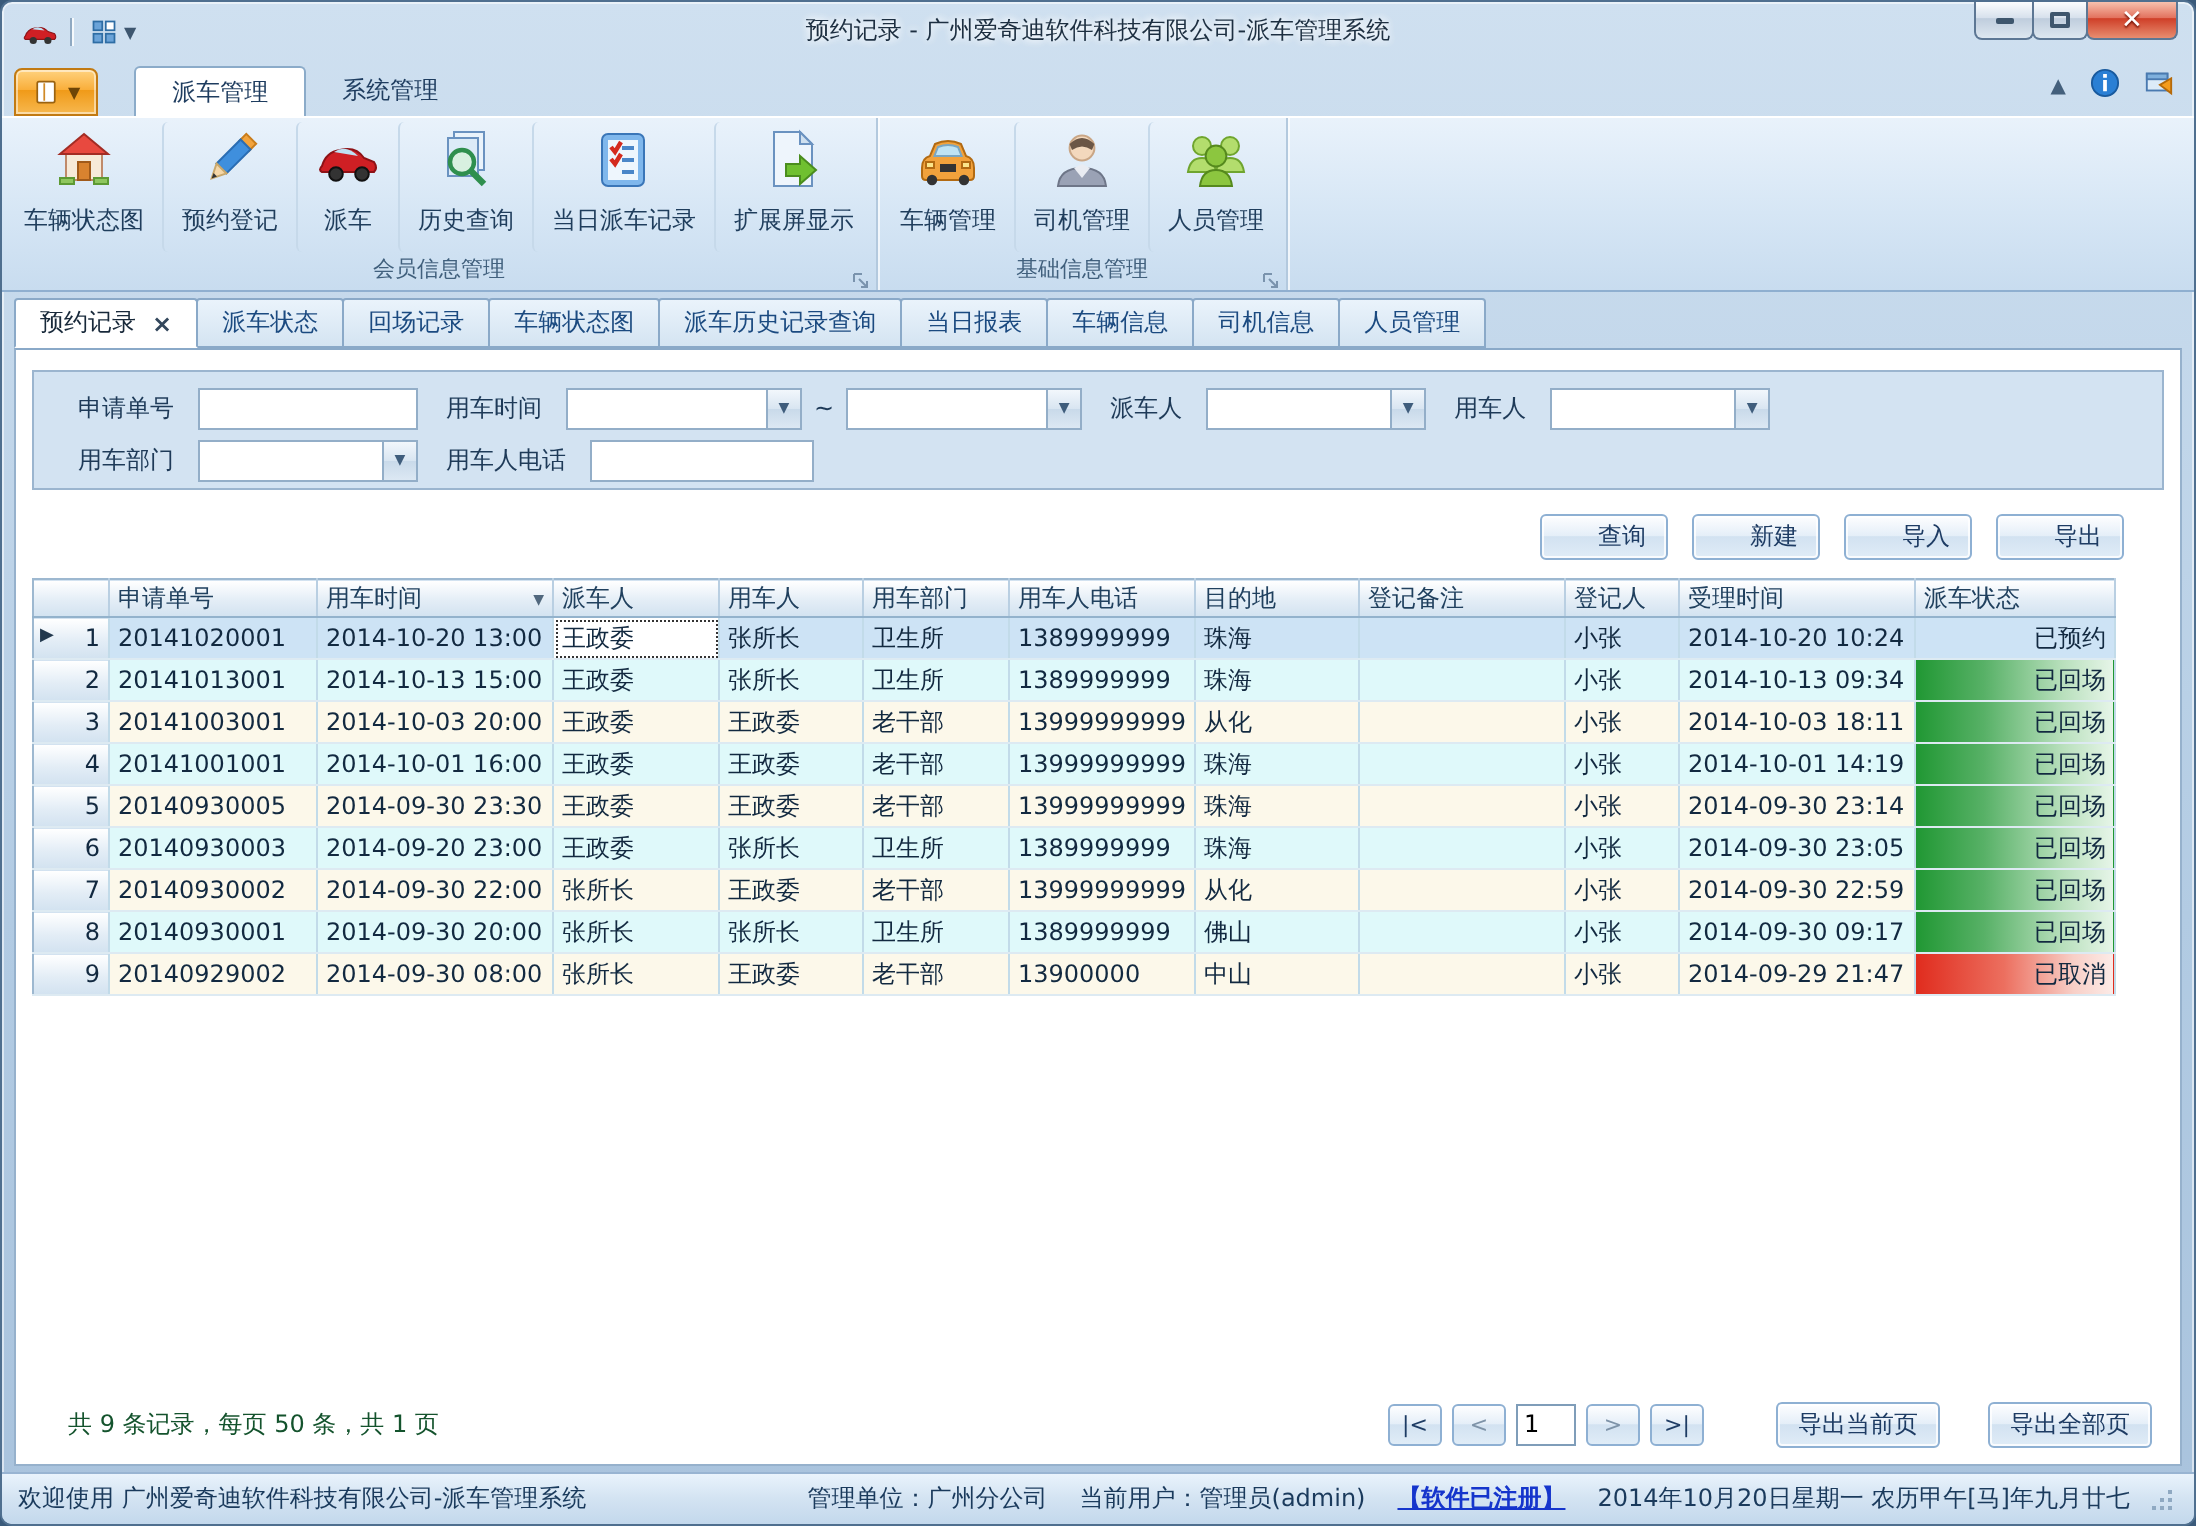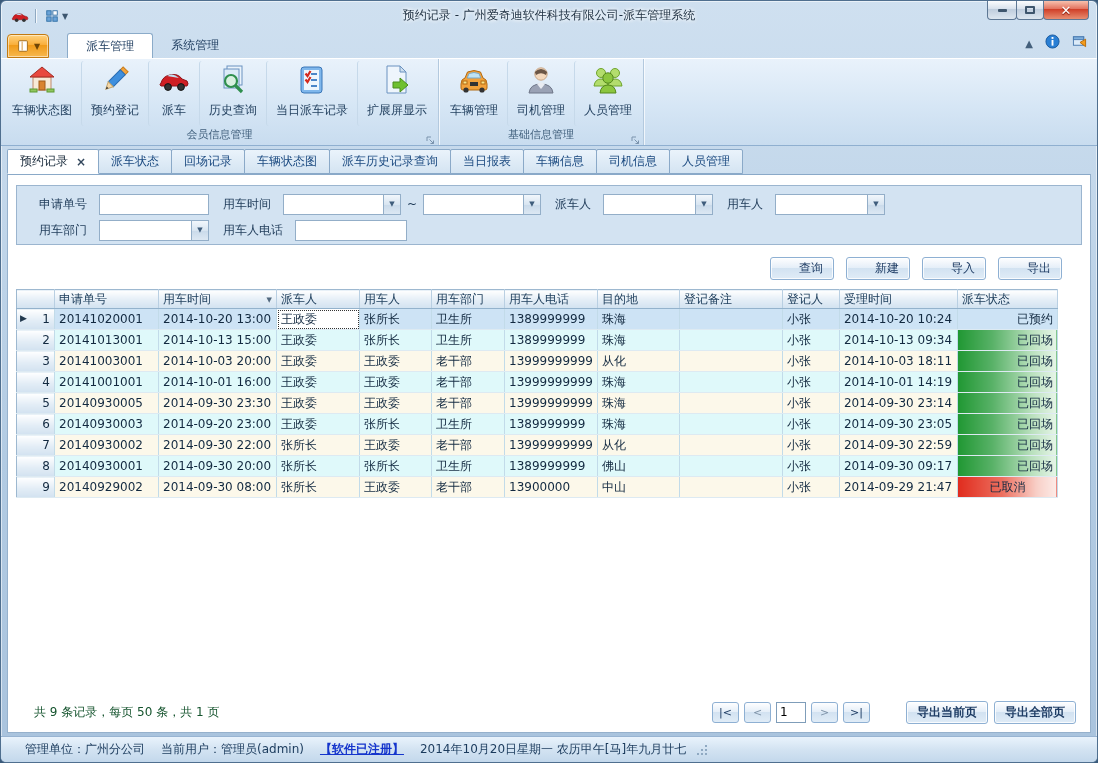--- a/index.html
+++ b/index.html
@@ -77,33 +77,33 @@
   table.grid th{ height:19px; font-weight:normal; text-align:left; padding:0 4px; color:#20405e;
     background:linear-gradient(#ffffff,#e3edf6 55%,#d2e2f0); border-right:1px solid #b9cfe2; border-bottom:1px solid #93b2cc; white-space:nowrap; overflow:hidden; position:relative; }
   table.grid td{ height:21px; padding:0 4px; color:#122940; border-right:1px solid #c2dbe9; border-bottom:1px solid #ddeaf2; white-space:nowrap; overflow:hidden; }
   td.rowhead{ background:linear-gradient(#ffffff,#e3edf6 55%,#d2e2f0); border-right:1px solid #b9cfe2; border-bottom:1px solid #bcd2e4; color:#20405e; text-align:right; padding-right:6px; position:relative; }
   td.rowhead .rowarrow{ position:absolute; left:3px; top:4px; font-size:9px; color:#22394e; }
   tr.sel td.cell{ background:var(--sel-row); }
   tr.cyan td.cell{ background:var(--zebra-cyan); }
   tr.cream td.cell{ background:var(--zebra-cream); }
   td.status{ text-align:right; }
   tr .status.green{ background-image:linear-gradient(90deg, var(--status-green) 0%, #58b167 35%, #b9e0bd 75%, #e6f5e8 100%) !important; }
-  tr .status.red{ background-image:linear-gradient(90deg, var(--status-red) 0%, #ec6f5f 45%, #f8cfc7 80%, #fcebe7 100%) !important;text-align:center; }
+  tr .status.red{ background-image:linear-gradient(90deg, var(--status-red) 0%, #ec6f5f 45%, #f8cfc7 80%, #fcebe7 100%) !important; }
   td.focuscell{ background:#fff !important; outline:1px dotted #333; outline-offset:-2px; }
   .sort-arrow{ position:absolute; right:4px; top:6px; font-size:7px; color:#51687e; }
   
   .spacer{ flex:1; }
   .footer-row{ flex:0 0 auto; display:flex; align-items:center; height:34px; padding:0 14px 6px 26px; }
   .summary{ color:#14532d; }
   .pager{ display:flex; align-items:center; gap:5px; margin-left:auto; margin-right:36px; }
   .pbtn{ width:27px; height:21px; border:1px solid #8eb0d3; border-radius:3px; color:#1e3c64; text-align:center; line-height:19px;
     background:linear-gradient(#fefeff,#e4eef8 48%,#d2e2f1 49%,#e0ecf7); font-size:11px; }
   .pbtn.dim{ color:#7e93a8; }
   .page-box{ width:30px; height:21px; border:1px solid #7f9db9; padding:0 3px; font-size:12px; font-family:inherit; }
-  .export-btns{ display:flex; gap:6px;font-weight:bold; }
+  .export-btns{ display:flex; gap:24px; }
   
   .statusbar{ flex:0 0 auto; height:26px; margin:3px 0 0 0; display:flex; align-items:center; padding:0 10px 0 8px;
     background:linear-gradient(#e9f3fc,#d3e3f2 50%,#c3d8ec); border-top:1px solid #98b4d2; color:#1a3a5c; }
   .sb-welcome{ margin-right:auto; }
   .sb-item{ margin-left:16px; white-space:nowrap; }
   .sb-link{ color:#1535cc; text-decoration:underline; font-weight:bold; }
   .grip{ margin-left:10px; width:12px; height:12px; }
 </style>
 </head>
 <body>
@@ -535,20 +535,21 @@
         <div class="pbtn">&gt;|</div>
       </div>
       <div class="export-btns">
         <div class="btn">导出当前页</div>
         <div class="btn">导出全部页</div>
       </div>
     </div>
   </div>
 
   <div class="statusbar">
+    <span class="sb-welcome">欢迎使用 广州爱奇迪软件科技有限公司-派车管理系统</span>
     <span class="sb-item">管理单位：广州分公司</span>
     <span class="sb-item">当前用户：管理员(admin)</span>
     <span class="sb-item sb-link">【软件已注册】</span>
     <span class="sb-item">2014年10月20日星期一 农历甲午[马]年九月廿七</span>
     <span class="grip">
       <svg viewBox="0 0 12 12">
           <g fill="#8fa9c2">
             <rect x="9" y="9" width="2" height="2"></rect>
             <rect x="9" y="5" width="2" height="2"></rect>
             <rect x="5" y="9" width="2" height="2"></rect>

